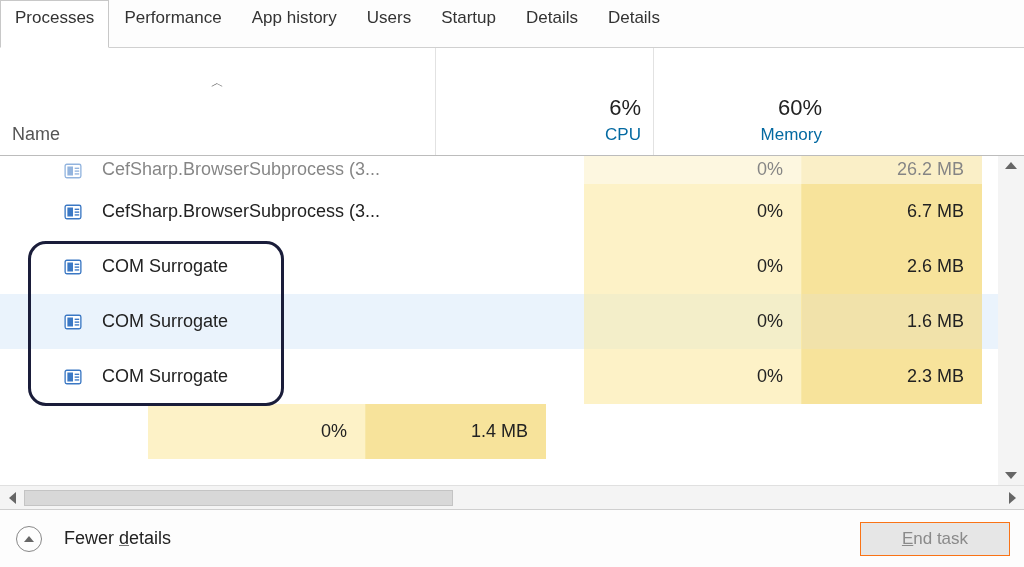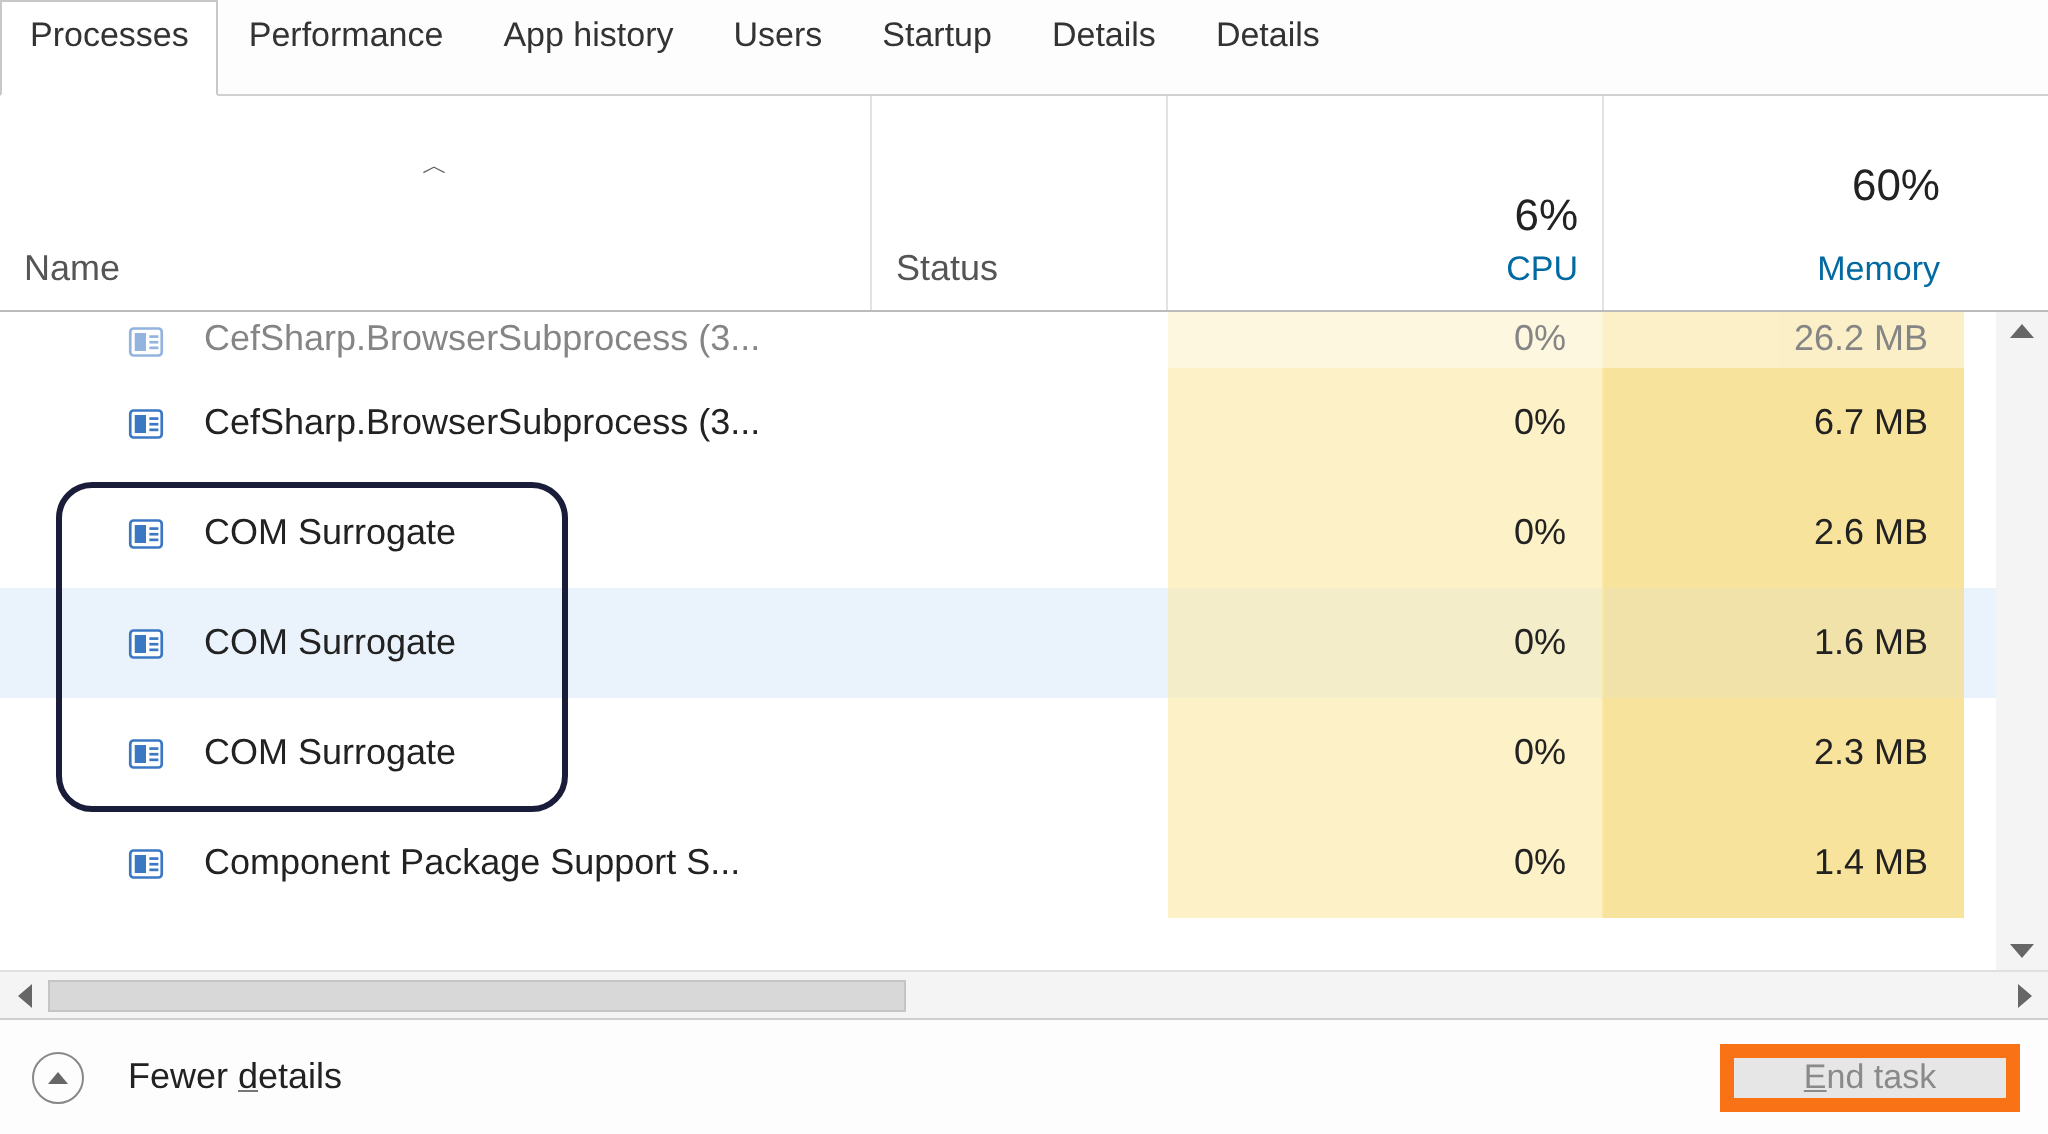--- a/index.html
+++ b/index.html
@@ -53,21 +53,21 @@
     border-right: 1px solid #e2e2e2;
     height: 100%;
     display: flex;
     flex-direction: column;
     justify-content: flex-end;
     position: relative;
   }
   .col-name { width: 436px; padding-left: 12px; }
   .col-status { width: 148px; }
   .col-cpu { width: 218px; text-align: right; }
-  .col-memory { width: 180px; text-align: right; border-right: none; gap: 15px; }
+  .col-memory { width: 180px; text-align: right; border-right: none; }
 
   .sort-indicator {
     position: absolute;
     top: 26px;
     left: 50%;
     transform: translateX(-50%);
     font-size: 13px;
     color: #666;
   }
   .pct-big {
@@ -228,21 +228,21 @@
     content:""; width:0;height:0;
     border-left:5px solid transparent; border-right:5px solid transparent;
     border-bottom:6px solid #666;
   }
   .fewer-details .u { text-decoration: underline; text-decoration-color:#777; }
 
   .end-task {
     min-width: 150px;
     height: 34px;
     background: #e6e6e6;
-    border: 7px solid #f97316;
+    border: 1px solid #f97316;
     color: #8a8a8a;
     font-size: 17px;
     display:flex;align-items:center;justify-content:center;
   }
   .end-task .u { text-decoration: underline; }
 
 </style>
 </head>
 <body>
 
@@ -254,23 +254,20 @@
   <div class="tab">Startup</div>
   <div class="tab">Details</div>
   <div class="tab">Details</div>
 </div>
 
 <div class="header-area">
   <div class="header-col col-name">
     <span class="sort-indicator">︿</span>
     <span>Name</span>
   </div>
-  <div class="header-col col-status">
-    <span>Status</span>
-  </div>
   <div class="header-col col-cpu">
     <span class="pct-big">6%</span>
     <span class="col-label-sm">CPU</span>
   </div>
   <div class="header-col col-memory">
     <span class="pct-big">60%</span>
     <span class="col-label-sm">Memory</span>
   </div>
 </div>
 
@@ -355,32 +352,20 @@
   <rect x="9.5" y="10" width="4" height="1.2" fill="#3b78c4"></rect>
 </svg>
           </span>
           <span>COM Surrogate</span>
         </div>
         <div class="cell cell-status"></div>
         <div class="cell cell-cpu">0%</div>
         <div class="cell cell-mem">2.3 MB</div>
       </div>
       <div class="row">
-        <div class="cell cell-name">
-          <span class="proc-icon">
-            <svg viewBox="0 0 16 16" width="18" height="18">
-  <rect x="1" y="2" width="14" height="12" rx="1.5" fill="#fff" stroke="#3b78c4" stroke-width="1.2"></rect>
-  <rect x="3" y="4" width="5" height="8" fill="#3b78c4"></rect>
-  <rect x="9.5" y="5" width="4" height="1.2" fill="#3b78c4"></rect>
-  <rect x="9.5" y="7.5" width="4" height="1.2" fill="#3b78c4"></rect>
-  <rect x="9.5" y="10" width="4" height="1.2" fill="#3b78c4"></rect>
-</svg>
-          </span>
-          <span>Component Package Support S...</span>
-        </div>
         <div class="cell cell-status"></div>
         <div class="cell cell-cpu">0%</div>
         <div class="cell cell-mem">1.4 MB</div>
       </div>
     </div>
   <div class="annotation-box"></div>
   <div class="vscroll">
     <div class="arrow up"></div>
     <div class="arrow down"></div>
   </div>

